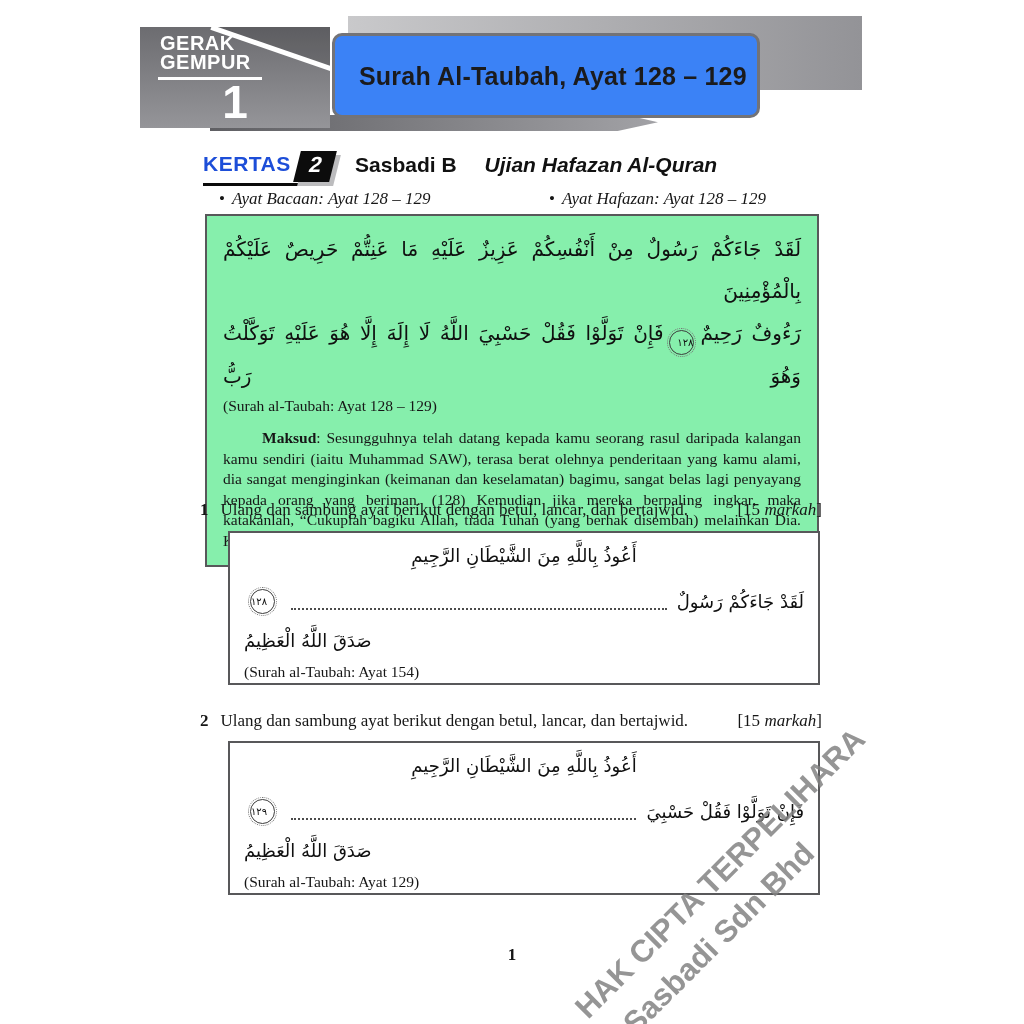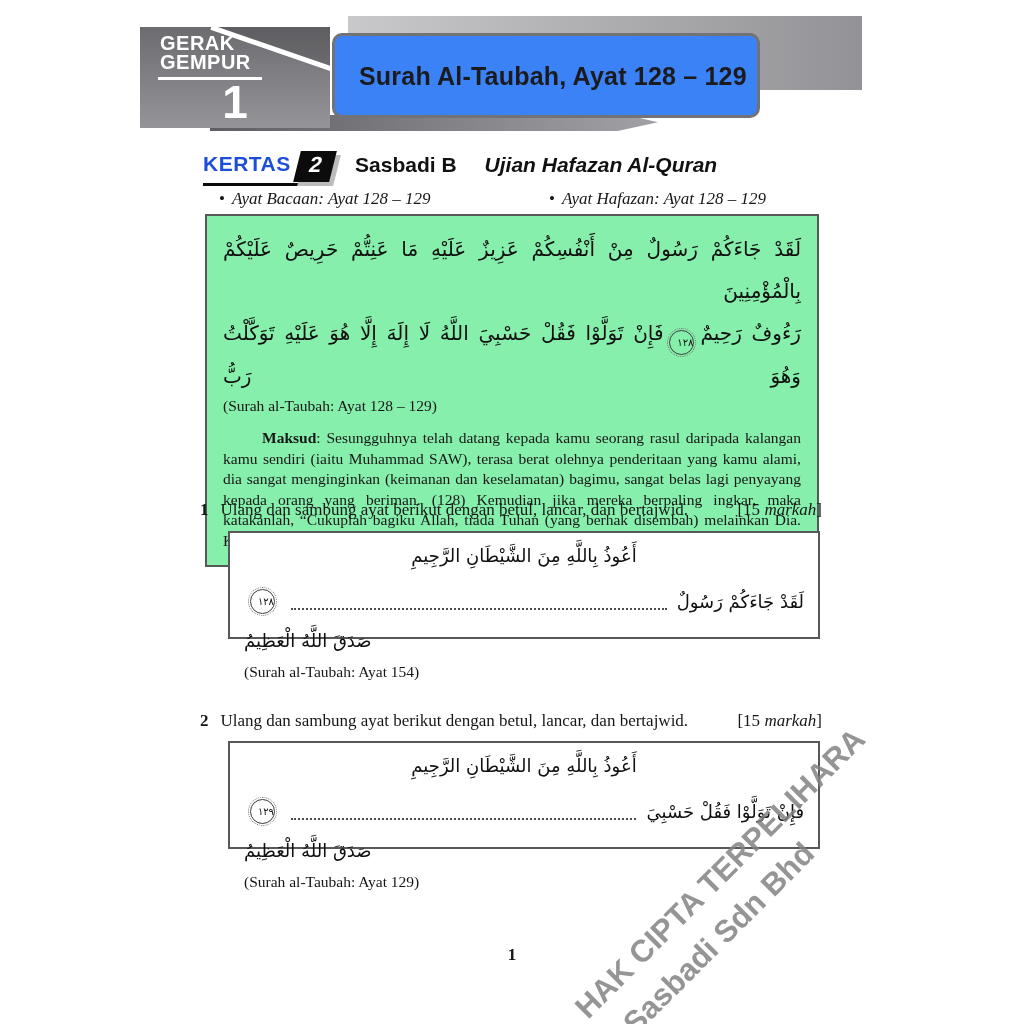--- a/index.html
+++ b/index.html
@@ -43,30 +43,30 @@
   .bullet-dot{font-style:normal;margin-right:7px;}
 
   
   .verse-box{position:absolute;left:205px;top:214px;width:614px;box-sizing:border-box;
     border:2px solid #58585a;padding:12px 16px 14px;background:#86efac;}
   .ayat{direction:rtl;font-family:"DejaVu Sans",sans-serif;font-size:20px;line-height:42px;
     color:#101010;text-align:justify;text-align-last:justify;}
   .ayat.short{text-align:right;text-align-last:right;}
   .ayah-circle{display:inline-block;width:25px;height:25px;box-sizing:border-box;border:1px solid #3c3c3c;
     outline:1px dotted #777;outline-offset:1px;border-radius:50%;font-size:10px;line-height:23px;
-    text-align:right;vertical-align:-6px;margin:0 6px;font-family:"DejaVu Sans",sans-serif;}
+    text-align:left;vertical-align:-6px;margin:0 6px;font-family:"DejaVu Sans",sans-serif;}
   .verse-ref{font-size:15.5px;}
   .maksud{margin-top:13px;font-size:15.5px;line-height:20.5px;text-align:justify;}
   .maksud b{font-weight:bold;margin-left:39px;}
 
   
   .q-row{position:absolute;left:200px;width:622px;display:flex;font-size:17px;}
   .q-num{font-weight:bold;margin-right:12px;}
   .q-marks{margin-left:auto;}
-  .q-box{position:absolute;left:228px;width:592px;height:108px;box-sizing:border-box;
+  .q-box{position:absolute;left:228px;width:592px;height:154px;box-sizing:border-box;
     border:2px solid #58585a;background:#fff;padding:8px 14px;}
   .istiadha{text-align:center;font-family:"DejaVu Sans",sans-serif;font-size:18px;color:#101010;
     margin-top:4px;}
   .resp-row{display:flex;direction:rtl;align-items:center;margin-top:16px;height:38px;
     font-family:"DejaVu Sans",sans-serif;font-size:18px;color:#101010;}
   .dots{flex:1;height:0;border-bottom:2.5px dotted #4b4b4b;margin:0 10px;position:relative;top:8px;}
   .tasdiq{text-align:left;font-family:"DejaVu Sans",sans-serif;font-size:18px;color:#101010;
     margin-top:10px;}
   .q-ref{margin-top:12px;font-size:15.5px;}
 

